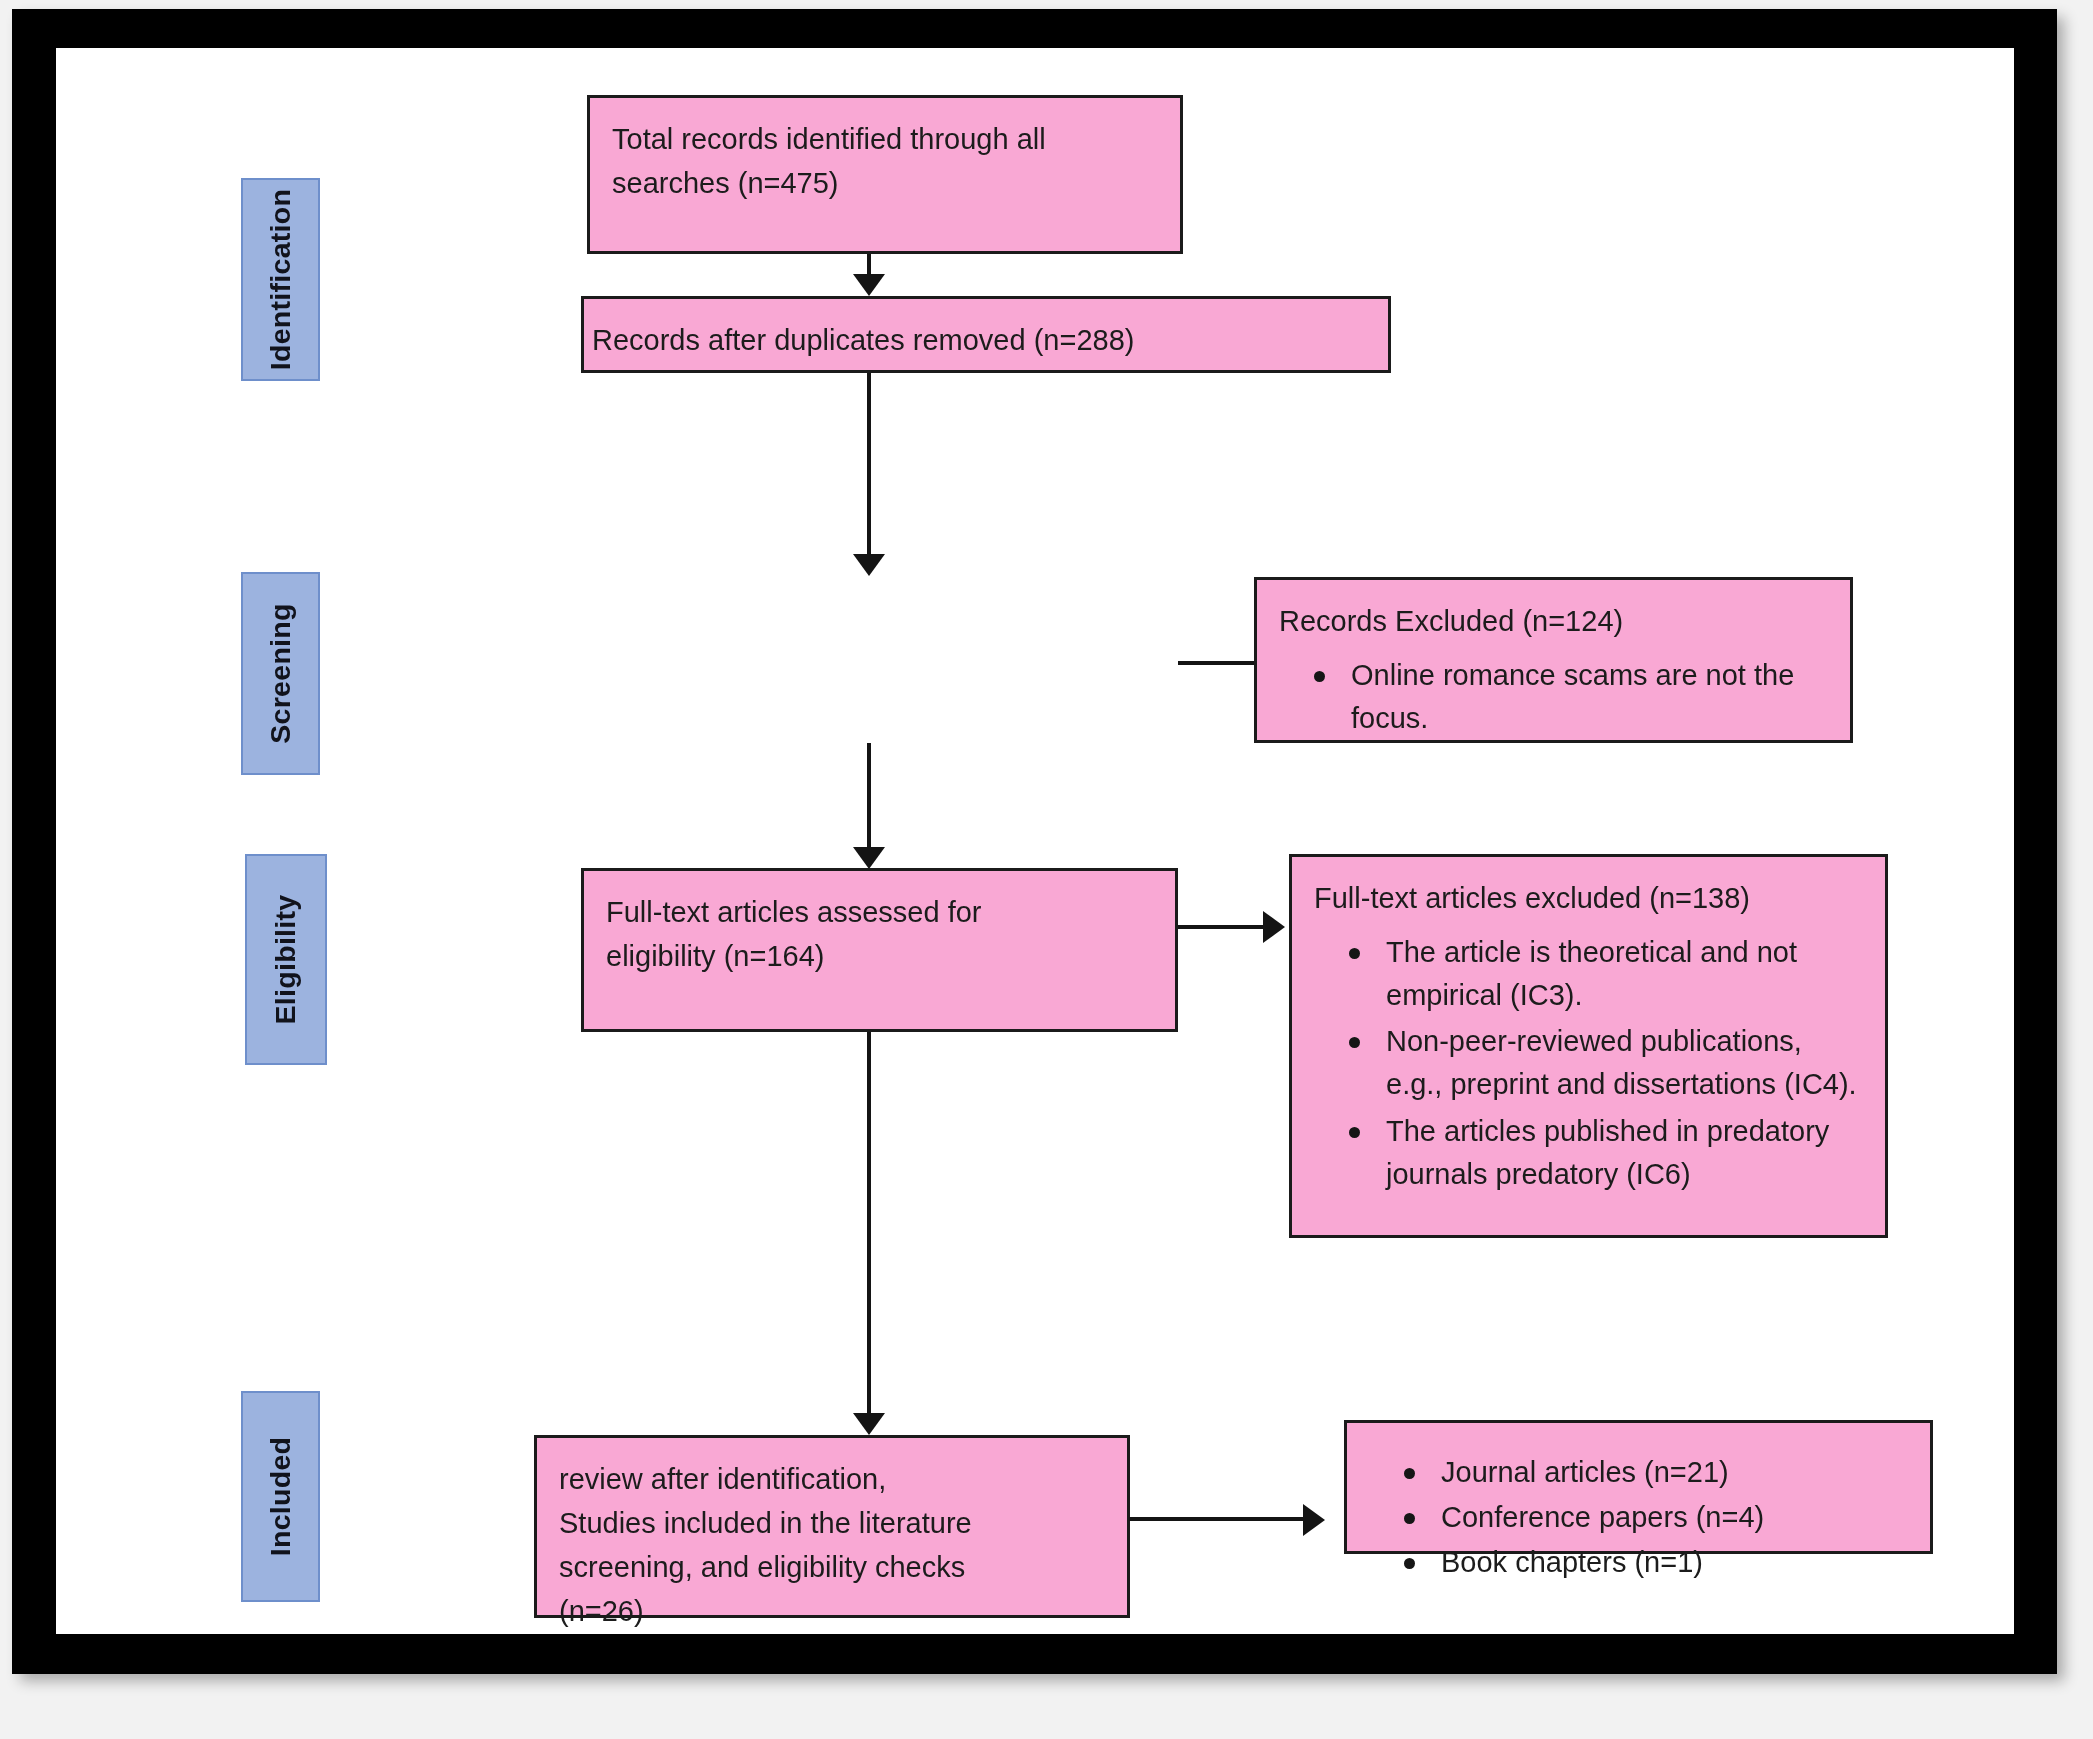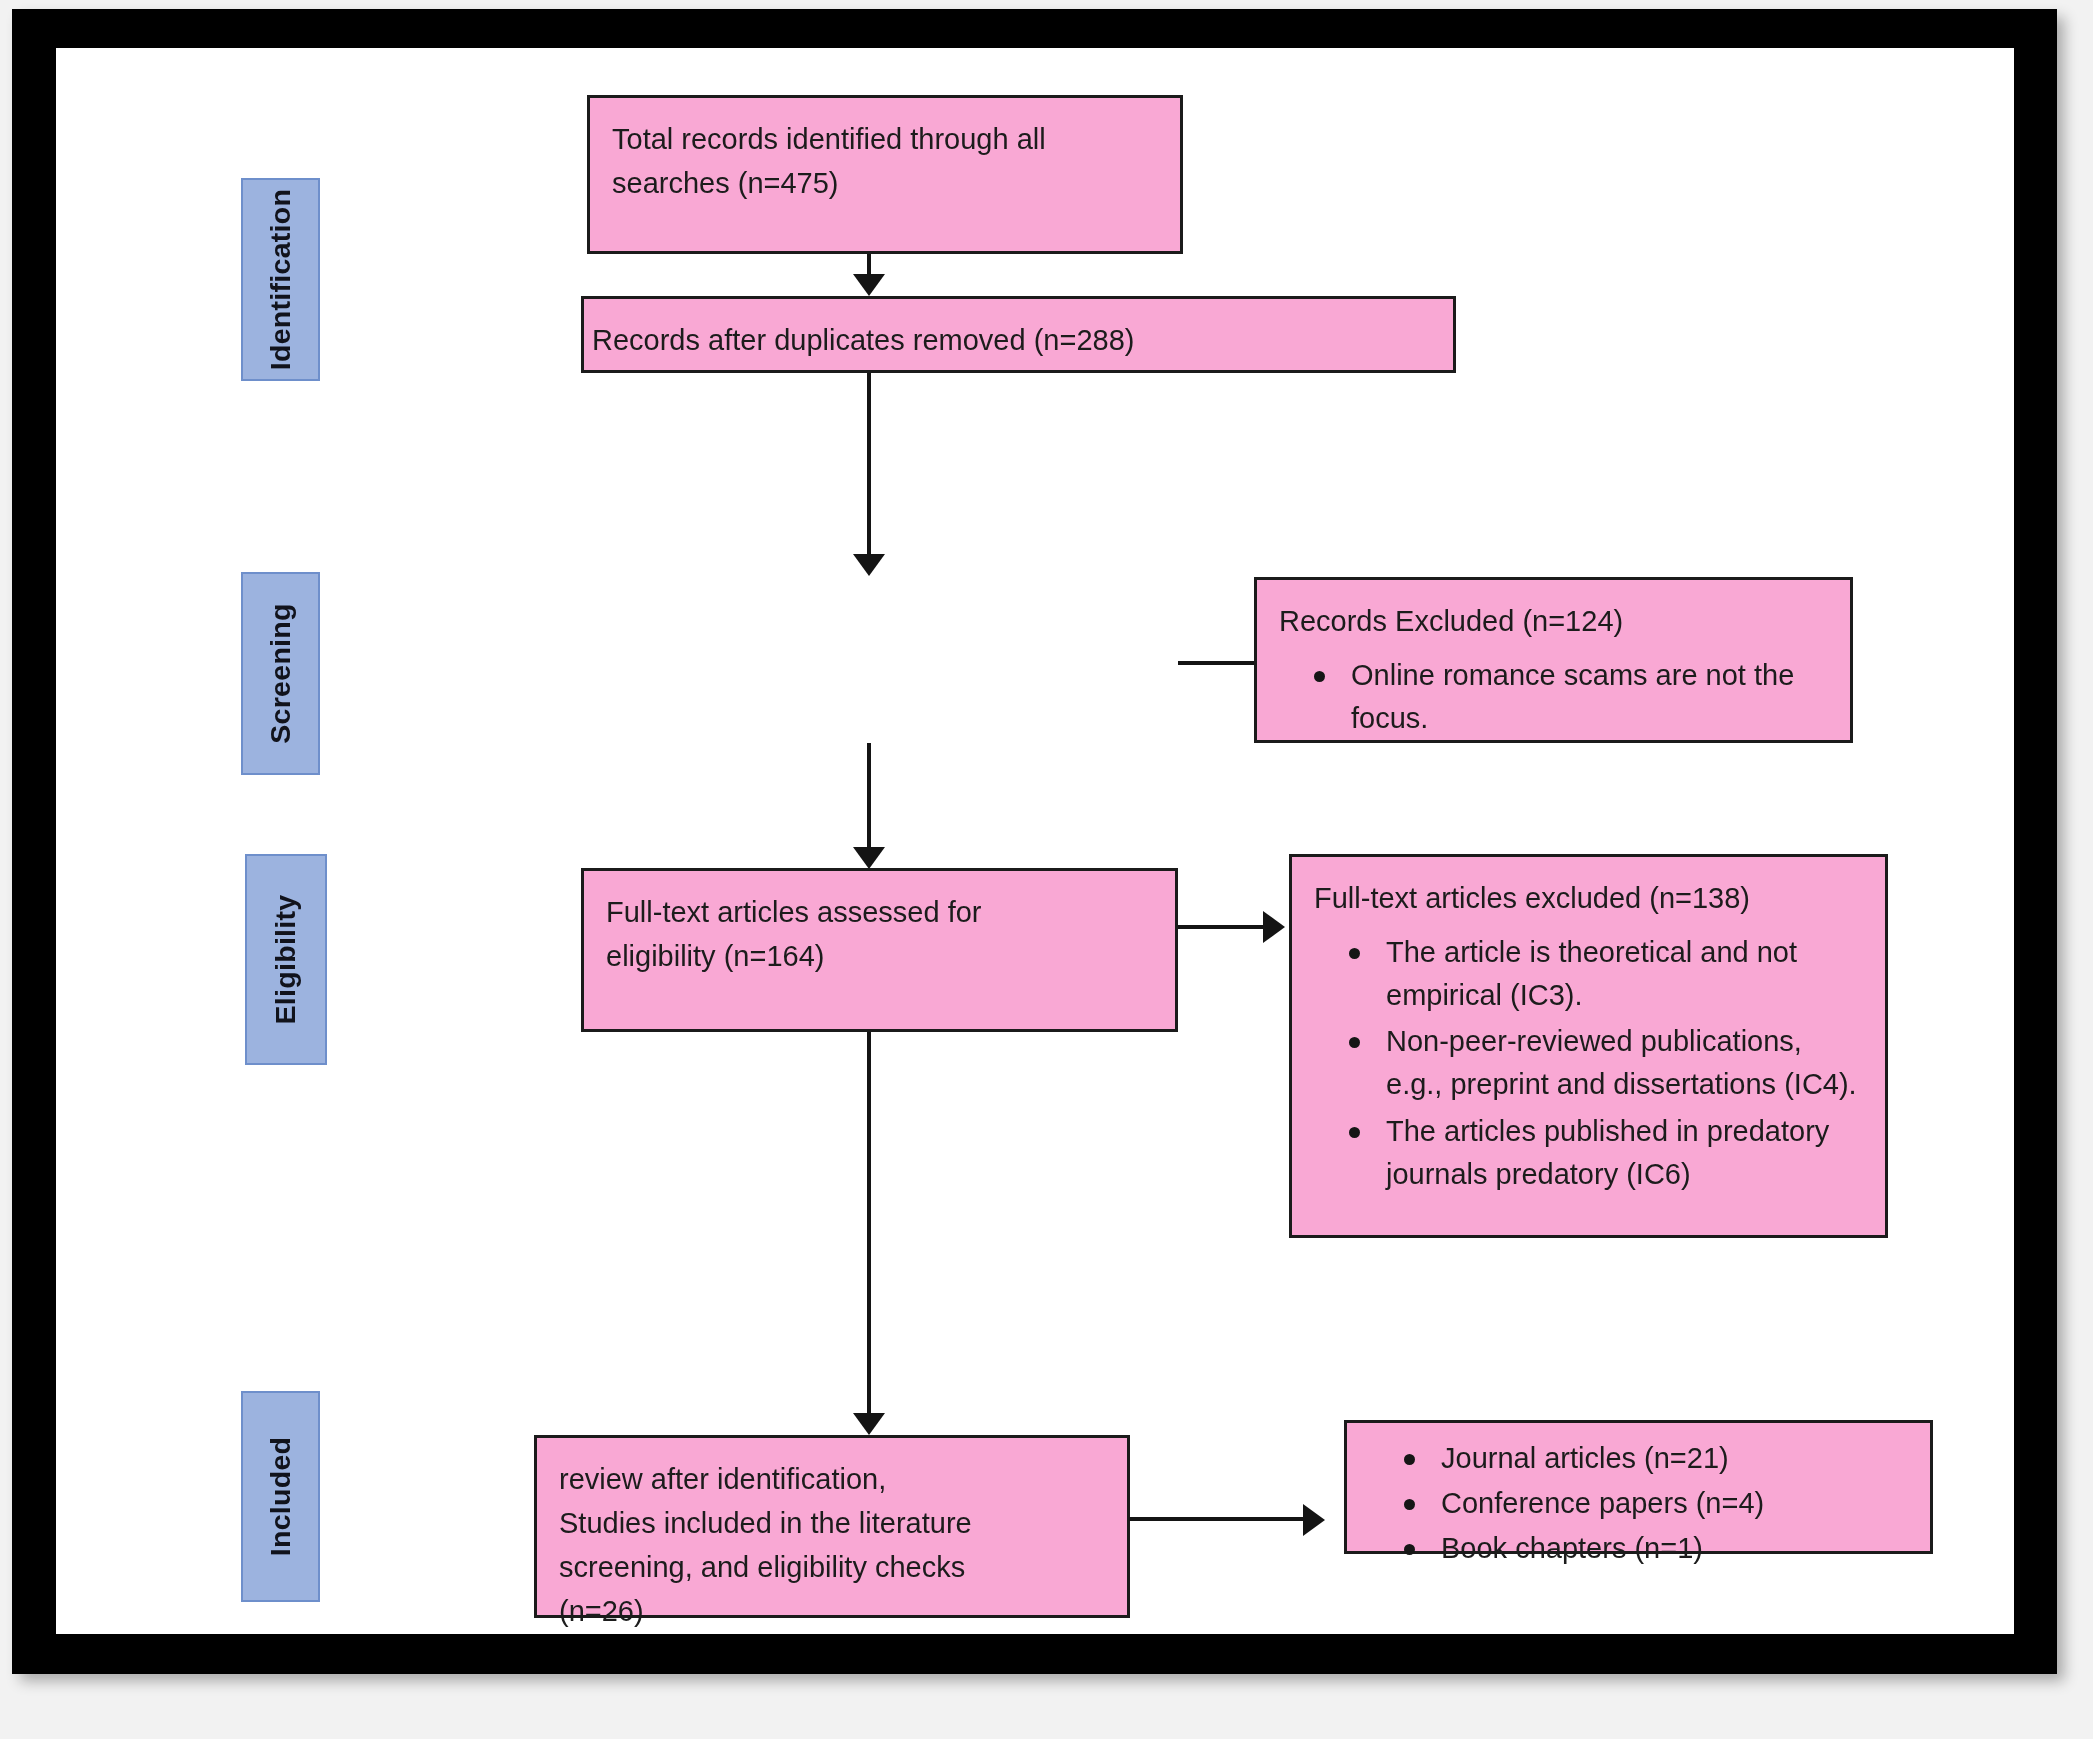--- a/index.html
+++ b/index.html
@@ -151,21 +151,21 @@
     </div>
 
     <div class="flow-box" style="left:587px; top:95px; width:596px; height:159px;">
       <div class="line">Total records identified through all</div>
       <div class="line">searches (n=475)</div>
     </div>
 
     <div class="v-line" style="left:867px; top:254px; height:25px;"></div>
     <div class="arrow-down" style="left:853px; top:274px;"></div>
 
-    <div class="flow-box" style="left:581px; top:296px; width:875px; height:77px;padding-left:8px;">
+    <div class="flow-box" style="left:581px; top:296px; width:810px; height:77px;padding-left:8px;">
       <div class="line">Records after duplicates removed (n=288)</div>
     </div>
 
     <div class="v-line" style="left:867px; top:373px; height:183px;"></div>
     <div class="arrow-down" style="left:853px; top:554px;"></div>
 
 
     <div class="h-line" style="left:1178px; top:661px; width:87px;"></div>
     <div class="arrow-right" style="left:1263px; top:648px;"></div>
 
@@ -214,21 +214,21 @@
     <div class="flow-box" style="left:534px; top:1435px; width:596px; height:183px;">
       <div class="line">review after identification,</div>
       <div class="line">Studies included in the literature</div>
       <div class="line">screening, and eligibility checks</div>
       <div class="line">(n=26)</div>
     </div>
 
     <div class="h-line" style="left:1129px; top:1517px; width:176px;"></div>
     <div class="arrow-right" style="left:1303px; top:1504px;"></div>
 
-    <div class="flow-box" style="left:1344px; top:1420px; width:589px; height:134px; padding-top:11px;">
+    <div class="flow-box" style="left:1344px; top:1420px; width:589px; height:134px; padding-top:25px;">
       <ul class="tight" style="margin-top:3.4px;">
         <li>
           <span class="bullet-dot"></span>
           <span>Journal articles (n=21)</span>
         </li>
         <li>
           <span class="bullet-dot"></span>
           <span>Conference papers (n=4)</span>
         </li>
         <li>

